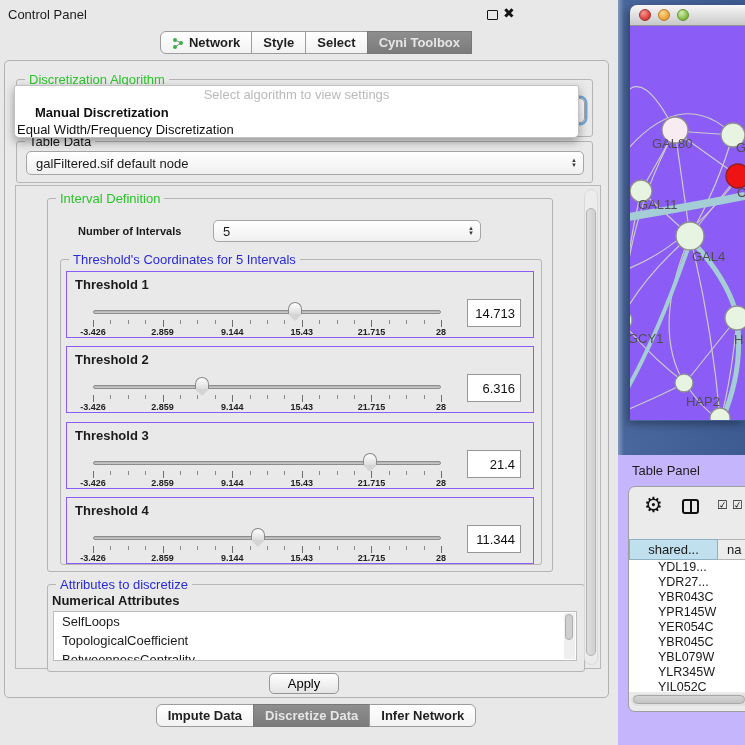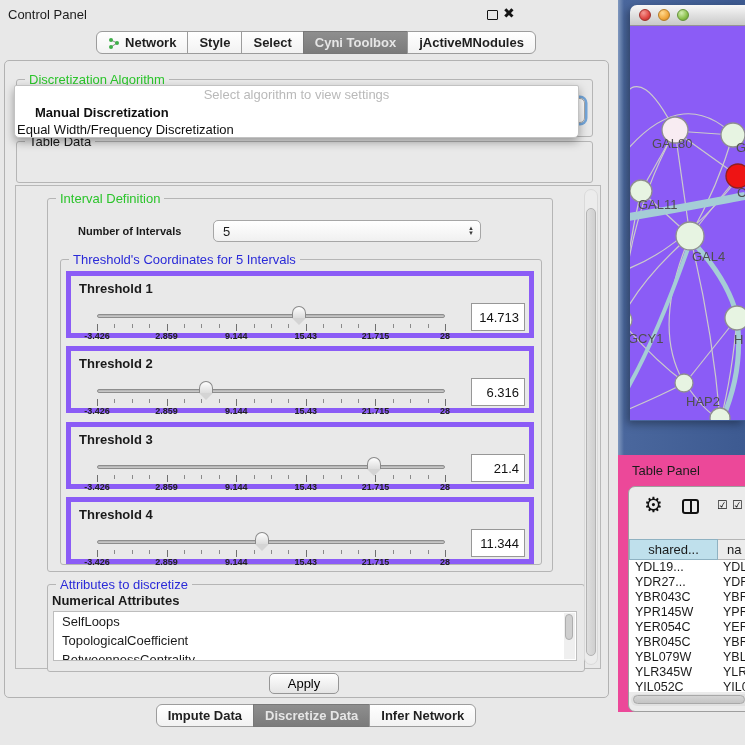--- a/index.html
+++ b/index.html
@@ -61,21 +61,21 @@
     background:#ececec; border:1px solid #dadada; border-radius:7px; }
   .vsb-thumb { position:absolute; left:1px; width:10px; background:linear-gradient(90deg,#dedede,#cfcfcf);
     border:1px solid #b3b3b3; border-radius:6px; }
 
   #g-interval { left:31px; top:12px; width:506px; height:374px; position:absolute; }
   #lbl-noi { left:30px; top:26px; font-size:11px; font-weight:bold; }
   #combo-noi { left:165px; top:21px; width:268px; height:22px; }
   #g-thresh { left:12px; top:60px; width:482px; height:306px; position:absolute; }
 
   .threshold { position:absolute; left:5px; width:468px; height:67px;
-    border:5px solid #8b5cf6; background:#e9e9e9; }
+    border:1px solid #8b5cf6; background:#e9e9e9; }
   .th-title { position:absolute; left:8px; top:5px; font-size:13px; font-weight:bold; }
   .slr { position:absolute; left:26px; top:30px; width:350px; height:34px; }
   .track { position:absolute; left:0; top:8px; width:348px; height:4px;
     background:linear-gradient(#b0b0b0,#cdcdcd); border:1px solid #8d8d8d; border-radius:3px; }
   .thumb { position:absolute; top:0; width:14px; height:12px; margin-left:-7px;
     background:linear-gradient(#fefefe,#dcdcdc); border:1px solid #8a8a8a; border-bottom:none;
     border-radius:7px 7px 0 0; z-index:3; }
   .thumb::after { content:''; position:absolute; top:11px; left:-1px;
     border-left:7px solid transparent; border-right:7px solid transparent; border-top:7px solid #d4d4d4; }
   .ticks-minor { position:absolute; left:0; top:18px; width:349px; height:4px;
@@ -108,37 +108,37 @@
     overflow:hidden; box-shadow:-3px 3px 8px rgba(0,0,0,0.35); }
   #nw-titlebar { height:21px; background:linear-gradient(#f8f8f8,#c9c9c9);
     border-bottom:1px solid #949494; display:flex; align-items:center; padding-left:9px; gap:7px; }
   .light { width:12px; height:12px; border-radius:50%; }
   .lt-red { background:radial-gradient(circle at 35% 30%,#f59a93,#df4642 60%,#a32b28); border:1px solid #9d2f2b; }
   .lt-yel { background:radial-gradient(circle at 35% 30%,#ffd98e,#f0a73c 60%,#bd7c22); border:1px solid #b27a26; }
   .lt-grn { background:radial-gradient(circle at 35% 30%,#d2edb0,#8ac04a 60%,#5e8f33); border:1px solid #63913a; }
   #nw-canvas { height:394px; background:#8b5cf6; }
 
   
-  #tpregion { left:618px; top:455px; width:127px; height:257px; background:#ec4899; }
+  #tpregion { left:618px; top:455px; width:127px; height:290px; background:#c4b5fd; }
   #tp-title { left:14px; top:8px; font-size:13px; color:#1c1c1c; }
   #tp-inner { left:10px; top:31px; width:130px; height:226px; background:#ebebeb;
     border:1px solid #9e9e9e; border-radius:7px 0 0 7px; overflow:hidden; position:absolute; }
   .tp-gear { position:absolute; left:15px; top:6px; font-size:21px; color:#111; }
   .tp-split { position:absolute; left:53px; top:12px; width:17px; height:15px;
     border:2px solid #111; border-radius:3px; }
   .tp-split::after { content:''; position:absolute; left:5.5px; top:0; width:2px; height:11px; background:#111; }
   .tp-check { position:absolute; top:11px; font-size:12px; color:#111; }
   #tp-header { position:absolute; left:0; top:52px; width:100%; height:21px; display:flex; font-size:13px; }
   #tp-h1 { width:89px; background:#bfe0ec; border:1px solid #8fb2c2; text-align:center; line-height:19px;
     white-space:nowrap; overflow:hidden; }
   #tp-h2 { flex:1; background:#ececec; border:1px solid #b5b5b5; border-left:none; padding-left:9px;
     line-height:19px; white-space:nowrap; overflow:hidden; }
   #tp-rows { position:absolute; left:0; top:73px; width:100%; height:132px; background:#fff; overflow:hidden; }
   .tp-row { height:15px; display:flex; font-size:12.5px; line-height:15px; background:#ffffff; }
-  .tp-c1 { width:90px; padding-left:6px; white-space:nowrap; overflow:hidden; }
+  .tp-c1 { width:90px; padding-left:6px; white-space:nowrap; overflow:hidden;margin-left:23px; }
   .tp-c2 { flex:1; padding-left:4px; white-space:nowrap; overflow:hidden; }
   #tp-hsb { position:absolute; left:2px; top:207px; width:126px; height:12px; background:#e0e0e0; border-radius:6px; }
   #tp-hsb .ht { position:absolute; left:2px; top:1px; width:112px; height:9px;
     background:linear-gradient(#d4d4d4,#c4c4c4); border:1px solid #a8a8a8; border-radius:5px; }
 
   svg text { font-family:"Liberation Sans","DejaVu Sans",sans-serif; }
 </style>
 </head>
 <body>
 
@@ -161,23 +161,20 @@
   </div>
   <div class="tab">
       <span>Style</span>
     </div>
   <div class="tab">
       <span>Select</span>
     </div>
   <div class="tab sel">
       <span>Cyni Toolbox</span>
     </div>
-  <div class="tab last">
-      <span>jActiveMNodules</span>
-    </div>
 </div>
 
 <div class="abs" id="outer">
 
   <div class="abs group" id="g-alg">
     <div class="gtitle g-green">Discretization Algorithm</div>
     <div class="combo" id="combo-alg">
       <span class="cval"></span>
       <span class="spin">
           <span>▲</span>
@@ -187,20 +184,27 @@
   </div>
 
   <div class="abs" id="popup">
     <div class="pp-hint">Select algorithm to view settings</div>
     <div class="pp-opt bold">Manual Discretization</div>
     <div class="pp-opt">Equal Width/Frequency Discretization</div>
   </div>
 
   <div class="abs group" id="g-td">
     <div class="gtitle g-black">Table Data</div>
+    <div class="combo" id="combo-td">
+      <span class="cval">galFiltered.sif default node</span>
+      <span class="spin">
+          <span>▲</span>
+          <span>▼</span>
+        </span>
+    </div>
   </div>
 
   <div class="abs" id="scrollpane">
 
     <div class="group" id="g-interval">
       <div class="gtitle g-green">Interval Definition</div>
       <div class="abs" id="lbl-noi">Number of Intervals</div>
       <div class="combo" id="combo-noi">
         <span class="cval">5</span>
         <span class="spin">

